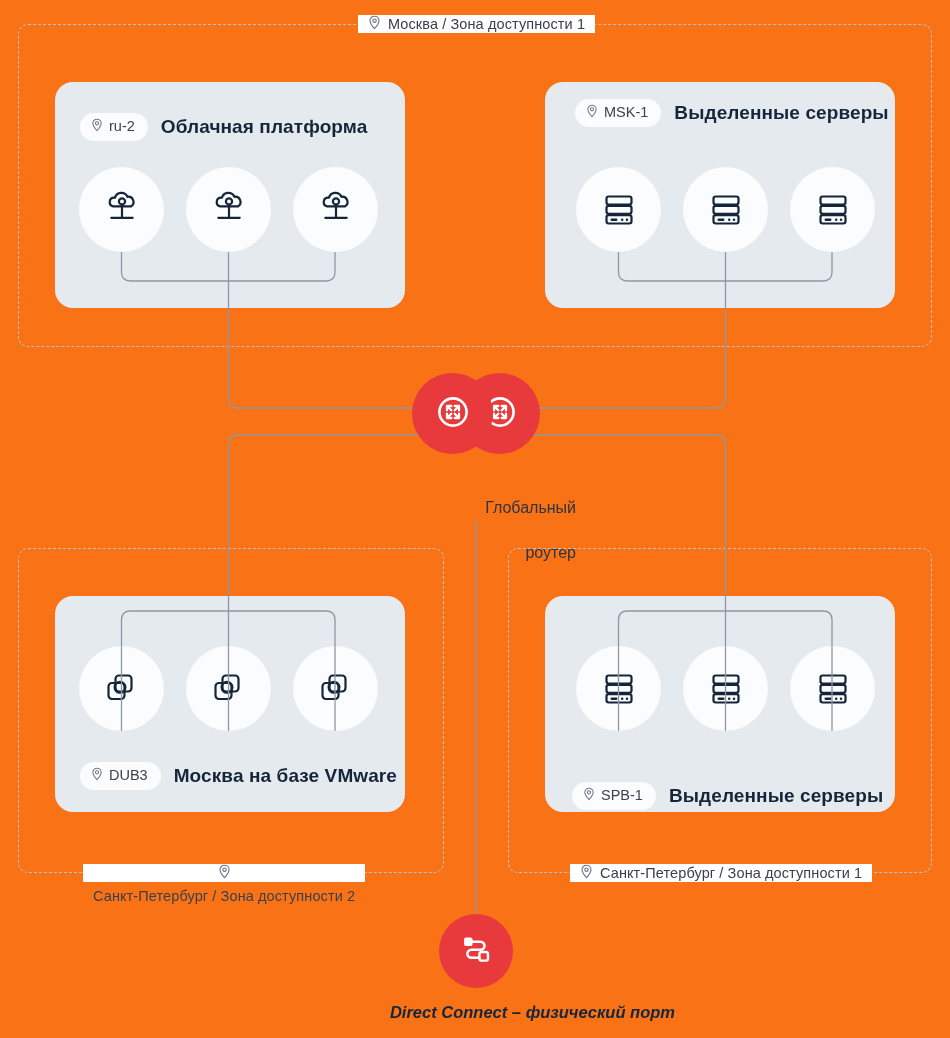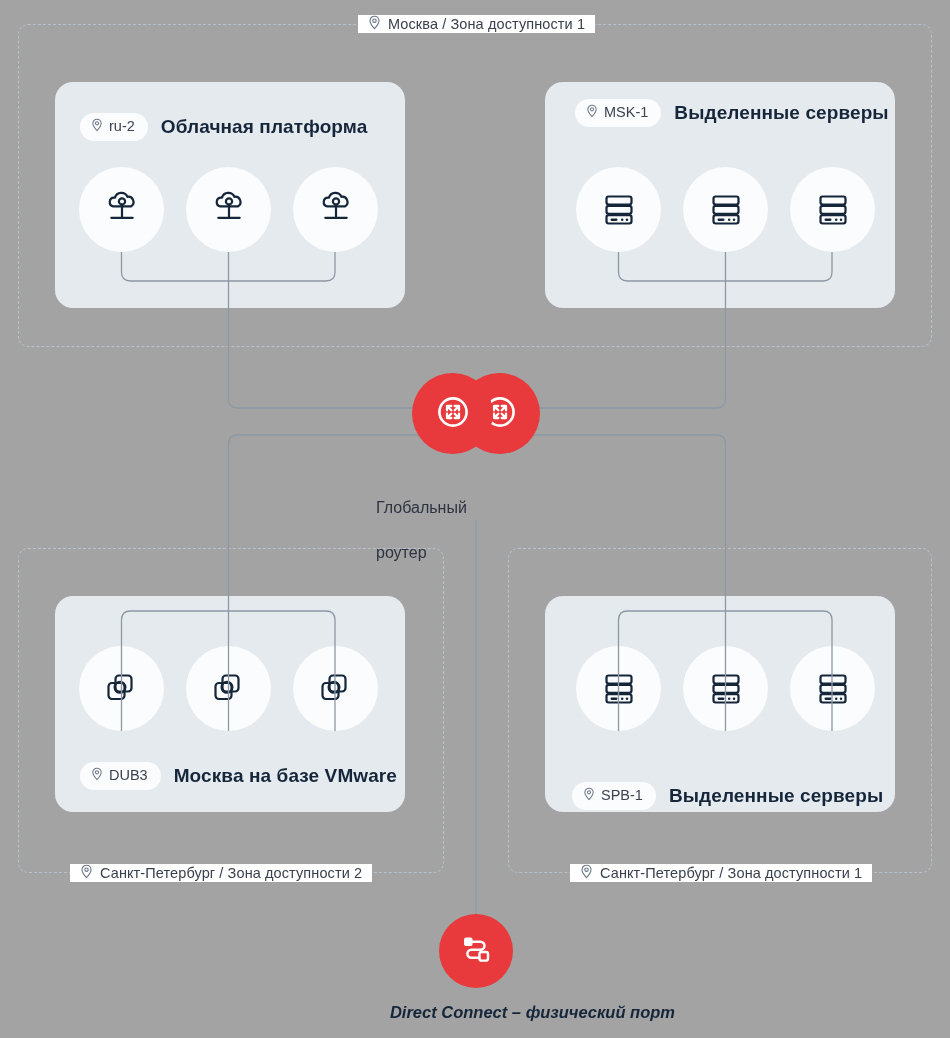--- a/index.html
+++ b/index.html
@@ -9,21 +9,21 @@
   }
   body {
     font-family: "Liberation Sans", sans-serif;
     -webkit-font-smoothing: antialiased;
   }
   #canvas {
     position: relative;
     width: 950px;
     height: 1038px;
     overflow: hidden;
-    background: #a3a3a3;
+    background: #f97316;
   }
 
   
   .zone {
     position: absolute;
     border: 1.6px dashed #b9c2cc;
     border-radius: 10px;
     box-sizing: border-box;
   }
   .zone-label {
@@ -95,21 +95,21 @@
     position: absolute;
     border-radius: 50%;
     background: #e8393c;
     display: flex;
     align-items: center;
     justify-content: center;
   }
   .red-circle.back { background: #e8393c; }
   .node-caption {
     position: absolute;
-    text-align: left;
+    text-align: right;
     font-size: 16px;
     color: #2d3340;
     line-height: 1.42;
     white-space: pre-line;
   }
   .dc-caption {
     position: absolute;
     text-align: right;
     font-size: 16.5px;
     font-weight: bold;
@@ -137,21 +137,21 @@
     <span>
       <svg width="13" height="15" viewBox="0 0 13 15" aria-hidden="true">
         <path d="M6.5 1.2c2.5 0 4.5 2 4.5 4.5 0 3.2-4.5 7.9-4.5 7.9S2 8.9 2 5.7c0-2.5 2-4.5 4.5-4.5z" fill="none" stroke="#6b7686" stroke-width="1.1"></path>
         <circle cx="6.5" cy="5.7" r="1.7" fill="none" stroke="#6b7686" stroke-width="1.1"></circle>
       </svg>
     </span>
     <span class="ztxt">Москва / Зона доступности 1</span>
   </div>
 
   <div class="zone" style="left:18px; top:548px; width:426px; height:325px;"></div>
-  <div class="zone-label" style="left:70px; top:864px;">
+  <div class="zone-label" style="left:83px; top:864px;flex-direction:column;">
     <span>
       <svg width="13" height="15" viewBox="0 0 13 15" aria-hidden="true">
         <path d="M6.5 1.2c2.5 0 4.5 2 4.5 4.5 0 3.2-4.5 7.9-4.5 7.9S2 8.9 2 5.7c0-2.5 2-4.5 4.5-4.5z" fill="none" stroke="#6b7686" stroke-width="1.1"></path>
         <circle cx="6.5" cy="5.7" r="1.7" fill="none" stroke="#6b7686" stroke-width="1.1"></circle>
       </svg>
     </span>
     <span class="ztxt">Санкт-Петербург / Зона доступности 2</span>
   </div>
 
   <div class="zone" style="left:508px; top:548px; width:424px; height:325px;"></div>

